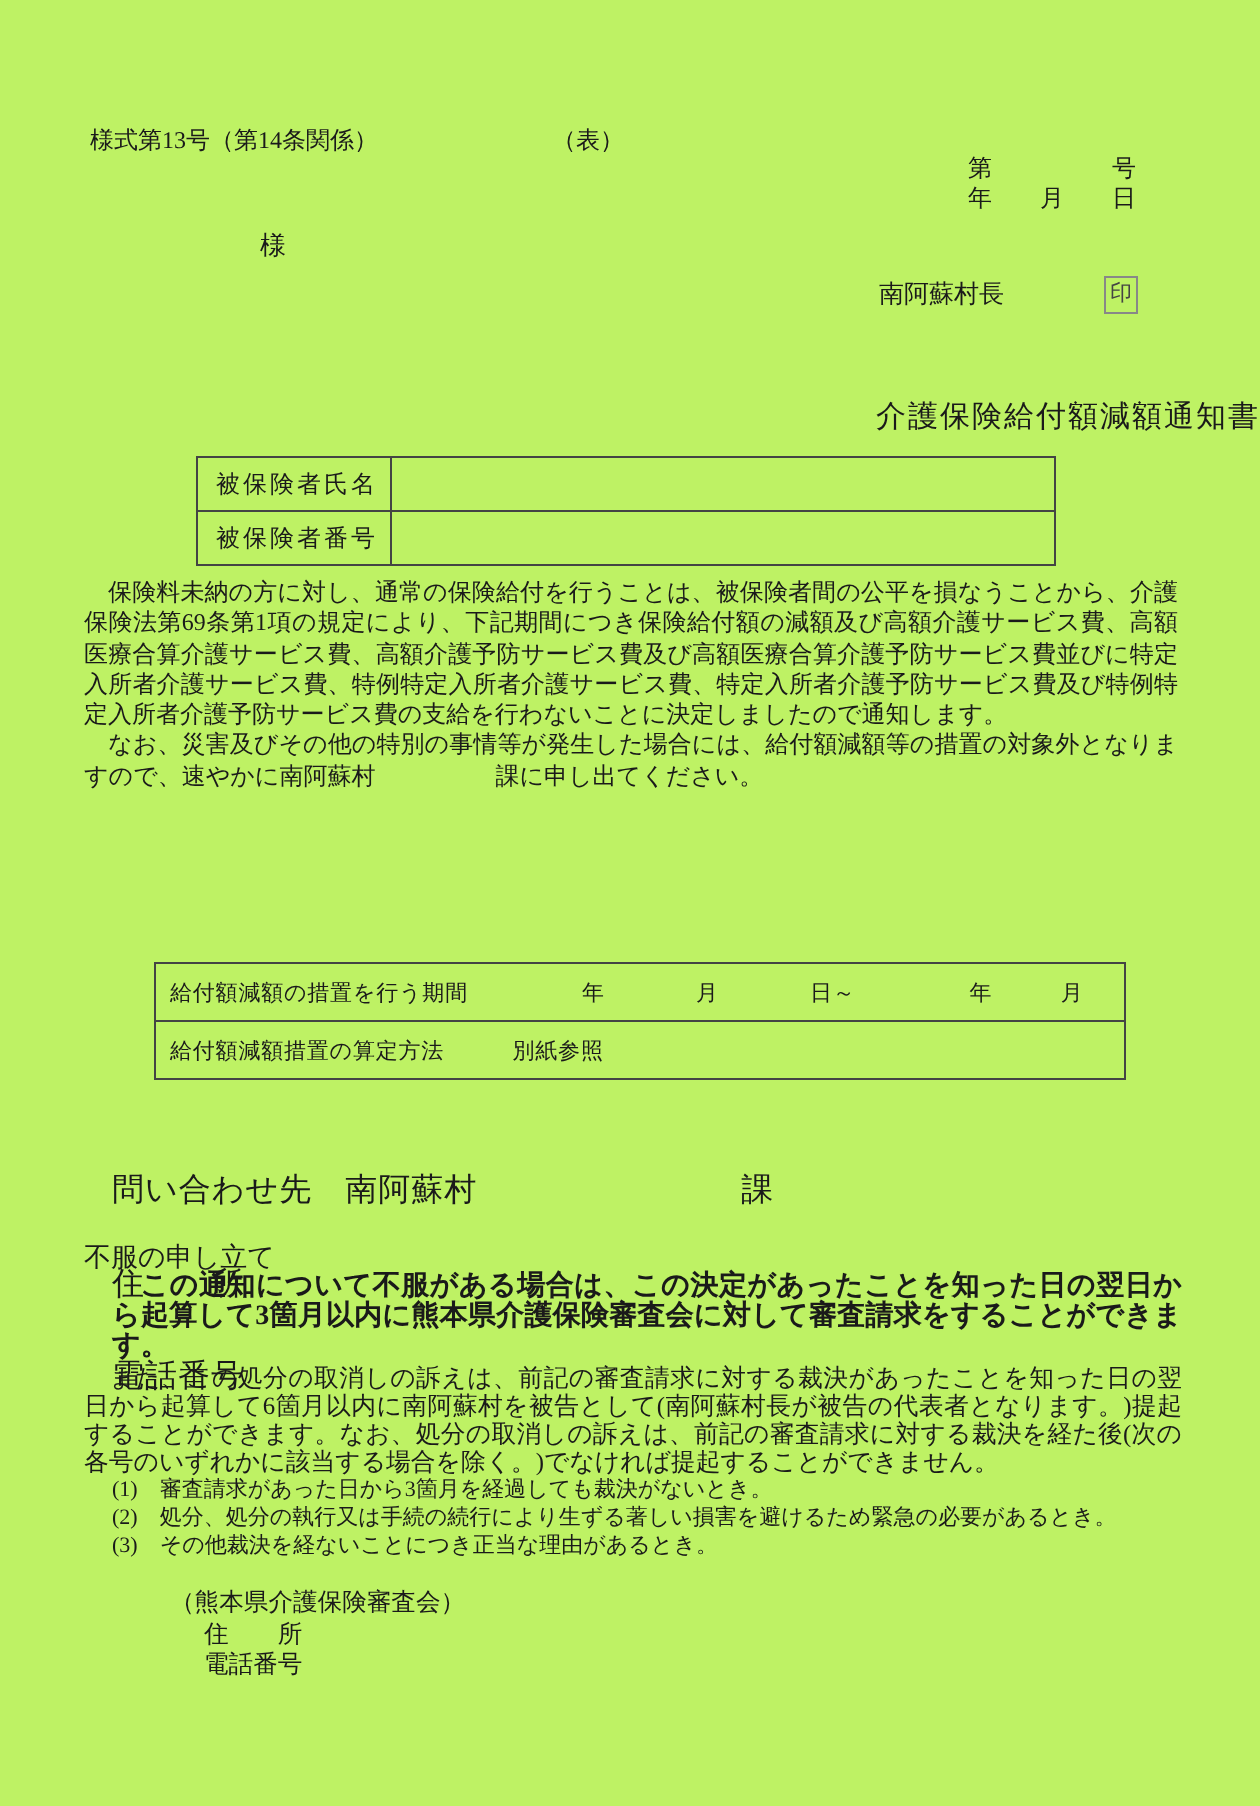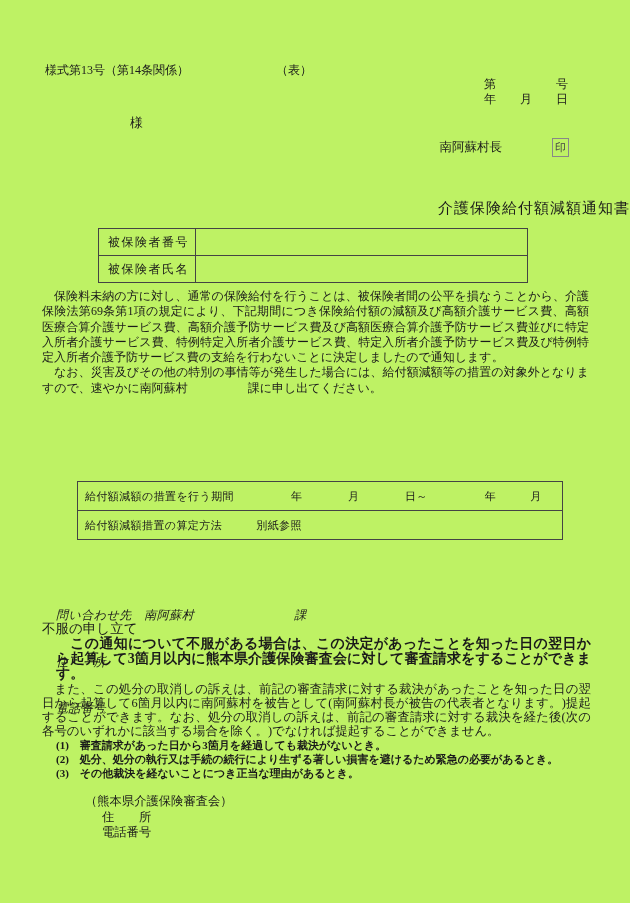--- a/index.html
+++ b/index.html
@@ -56,29 +56,29 @@
     font-size:11px;
   }
   .m-row {
     height:28px; display:flex; align-items:center;
     padding-left:7px; white-space:pre; letter-spacing:0.4px;
     overflow:hidden;
   }
   .m-row + .m-row { border-top:1px solid #444; }
   
   .contact {
-    position:absolute; top:577px; left:56px;
-    font-size:12px; line-height:15.5px; white-space:pre; letter-spacing:0.5px;font-style:italic;
+    position:absolute; top:557px; left:56px;
+    font-size:16px; line-height:15.5px; white-space:pre; letter-spacing:0.5px;
   }
   
   .appeal { position:absolute; top:621px; left:42px; width:549px; }
   .appeal-heading { font-size:13.5px; line-height:15px; }
   .appeal-para1 { margin:0 0 0 14px; font-size:14px; line-height:15.2px; text-align:justify;font-weight:bold; }
   .appeal-para2 { margin:0; font-size:12.4px; line-height:14.2px; text-align:justify; }
-  .appeal-items { margin:1px 0 0 14px; font-size:11px; line-height:13.8px;font-weight:bold; }
+  .appeal-items { margin:1px 0 0 14px; font-size:11px; line-height:13.8px; }
   .appeal-item { white-space:pre; }
   
   .review-board { position:absolute; top:794px; left:73px; font-size:12.3px; line-height:15.5px;margin-left:12px; }
   .rb-line { white-space:pre; }
   .rb-indent { margin-left:17px; }
 </style>
 </head>
 <body>
 
 <div class="page">
@@ -90,25 +90,25 @@
   <div class="hdr-addressee">様</div>
   <div class="hdr-issuer-line">
     <span>南阿蘇村長</span>
     <span class="seal-box">印</span>
   </div>
 
   <div class="doc-title">介護保険給付額減額通知書</div>
 
   <div class="insured-table">
     <div class="i-row">
-      <div class="i-label">被保険者番号</div>
+      <div class="i-label">被保険者氏名</div>
       <div class="i-value"></div>
     </div>
     <div class="i-row">
-      <div class="i-label">被保険者氏名</div>
+      <div class="i-label">被保険者番号</div>
       <div class="i-value"></div>
     </div>
   </div>
 
   <div class="body-text">
     <p>　保険料未納の方に対し、通常の保険給付を行うことは、被保険者間の公平を損なうことから、介護保険法第69条第1項の規定により、下記期間につき保険給付額の減額及び高額介護サービス費、高額医療合算介護サービス費、高額介護予防サービス費及び高額医療合算介護予防サービス費並びに特定入所者介護サービス費、特例特定入所者介護サービス費、特定入所者介護予防サービス費及び特例特定入所者介護予防サービス費の支給を行わないことに決定しましたので通知します。</p>
     <p>　なお、災害及びその他の特別の事情等が発生した場合には、給付額減額等の措置の対象外となりますので、速やかに南阿蘇村　　　　　課に申し出てください。</p>
   </div>
 
   <div class="measure-table">

